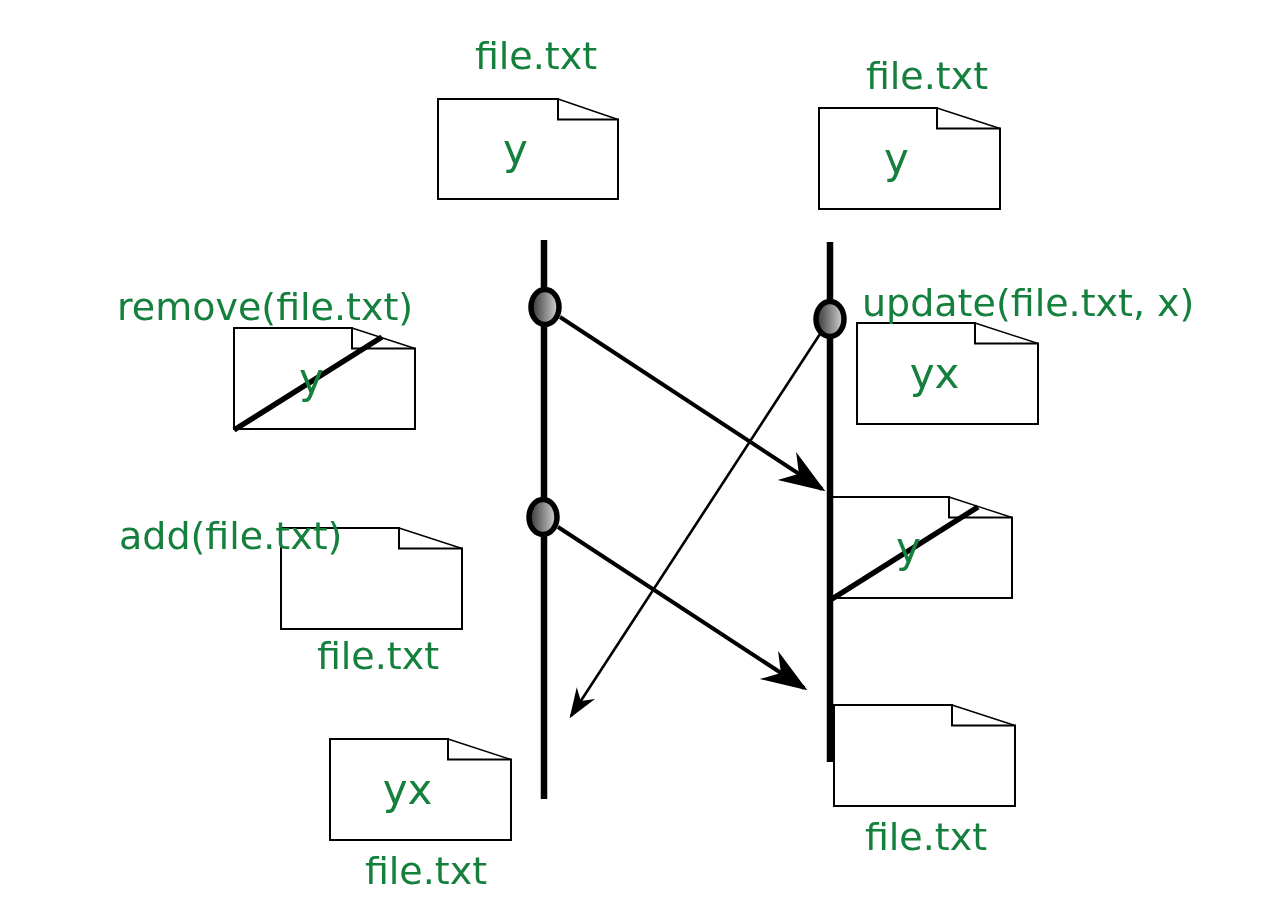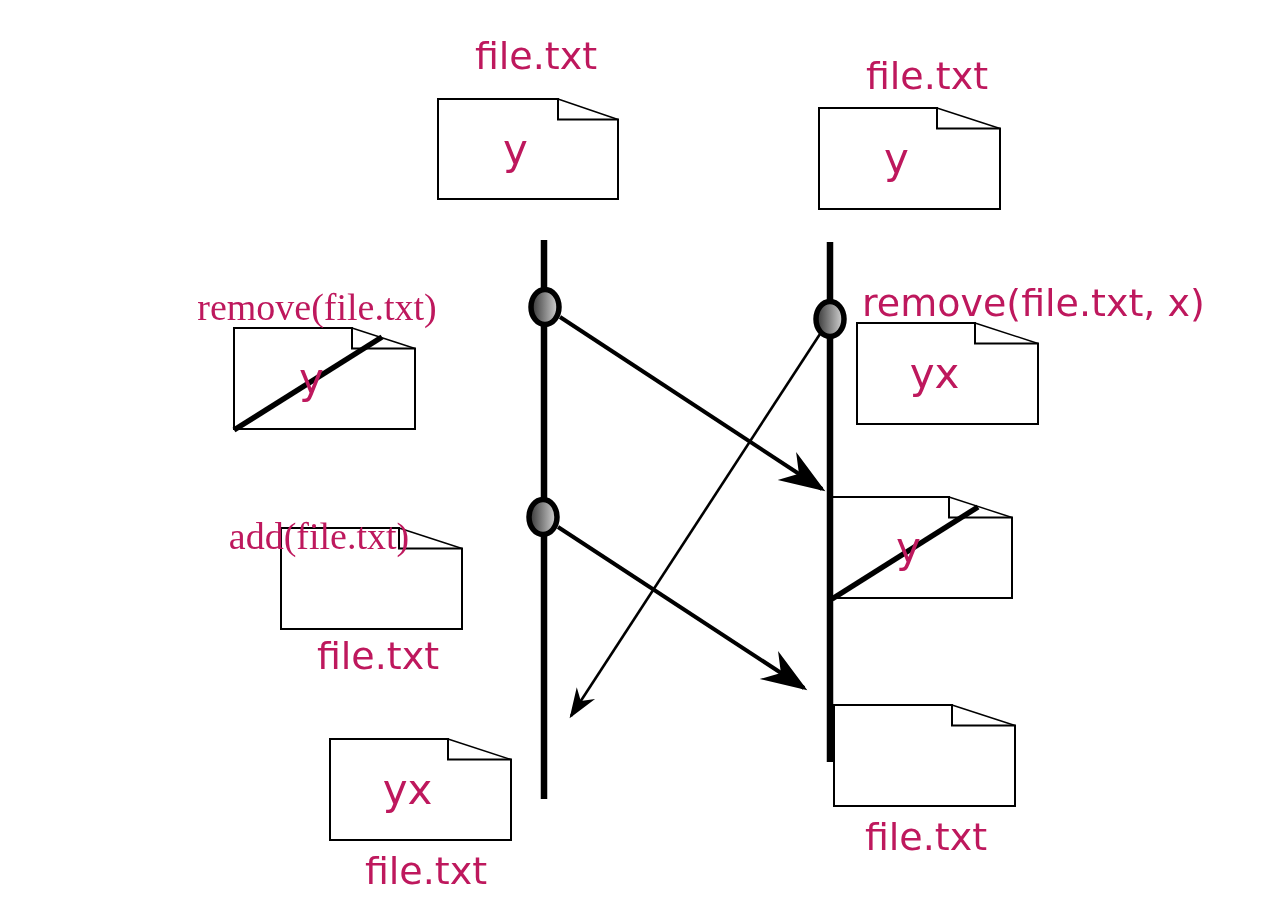--- a/index.html
+++ b/index.html
@@ -20,36 +20,35 @@
   #diagram-svg {
     position: absolute;
     left: 0;
     top: 0;
     z-index: 1;
   }
   .txt {
     position: absolute;
     z-index: 2;
     white-space: nowrap;
-    color: #be185d;
+    color: #15803d;
   }
   .file-label {
     font-size: 38px;
     line-height: 46px;
     width: 300px;
     text-align: center;
   }
   .op-label {
     font-size: 38px;
     line-height: 46px;
   }
   .op-label.right-aligned {
     width: 400px;
-    text-align: center;
-    font-family: Liberation Serif, serif;
+    text-align: left;
   }
   .doc-content {
     font-size: 42px;
     width: 183px;
     height: 103px;
     display: flex;
     align-items: center;
     justify-content: center;
     padding-right: 26px;
     box-sizing: border-box;
@@ -126,21 +125,21 @@
   <div class="txt file-label" style="left:228px; top:633px;">file.txt</div>
 
   <div class="txt file-label" style="left:276px; top:848px;">file.txt</div>
 
   <div class="txt file-label" style="left:776px; top:814px;">file.txt</div>
 
   <div class="txt op-label right-aligned" style="left:117px; top:284px;">remove(file.txt)</div>
 
   <div class="txt op-label right-aligned" style="left:119px; top:469px;margin-top:44px;">add(file.txt)</div>
 
-  <div class="txt op-label" style="left:862px; top:280px;">remove(file.txt, x)</div>
+  <div class="txt op-label" style="left:862px; top:280px;">update(file.txt, x)</div>
 
   <div class="txt doc-content" style="left:437px; top:98px;">y</div>
 
   <div class="txt doc-content" style="left:818px; top:107px;">y</div>
 
   <div class="txt doc-content" style="left:233px; top:327px;">y</div>
 
   <div class="txt doc-content" style="left:856px; top:322px;">yx</div>
 
   <div class="txt doc-content" style="left:280px; top:527px;"></div>

